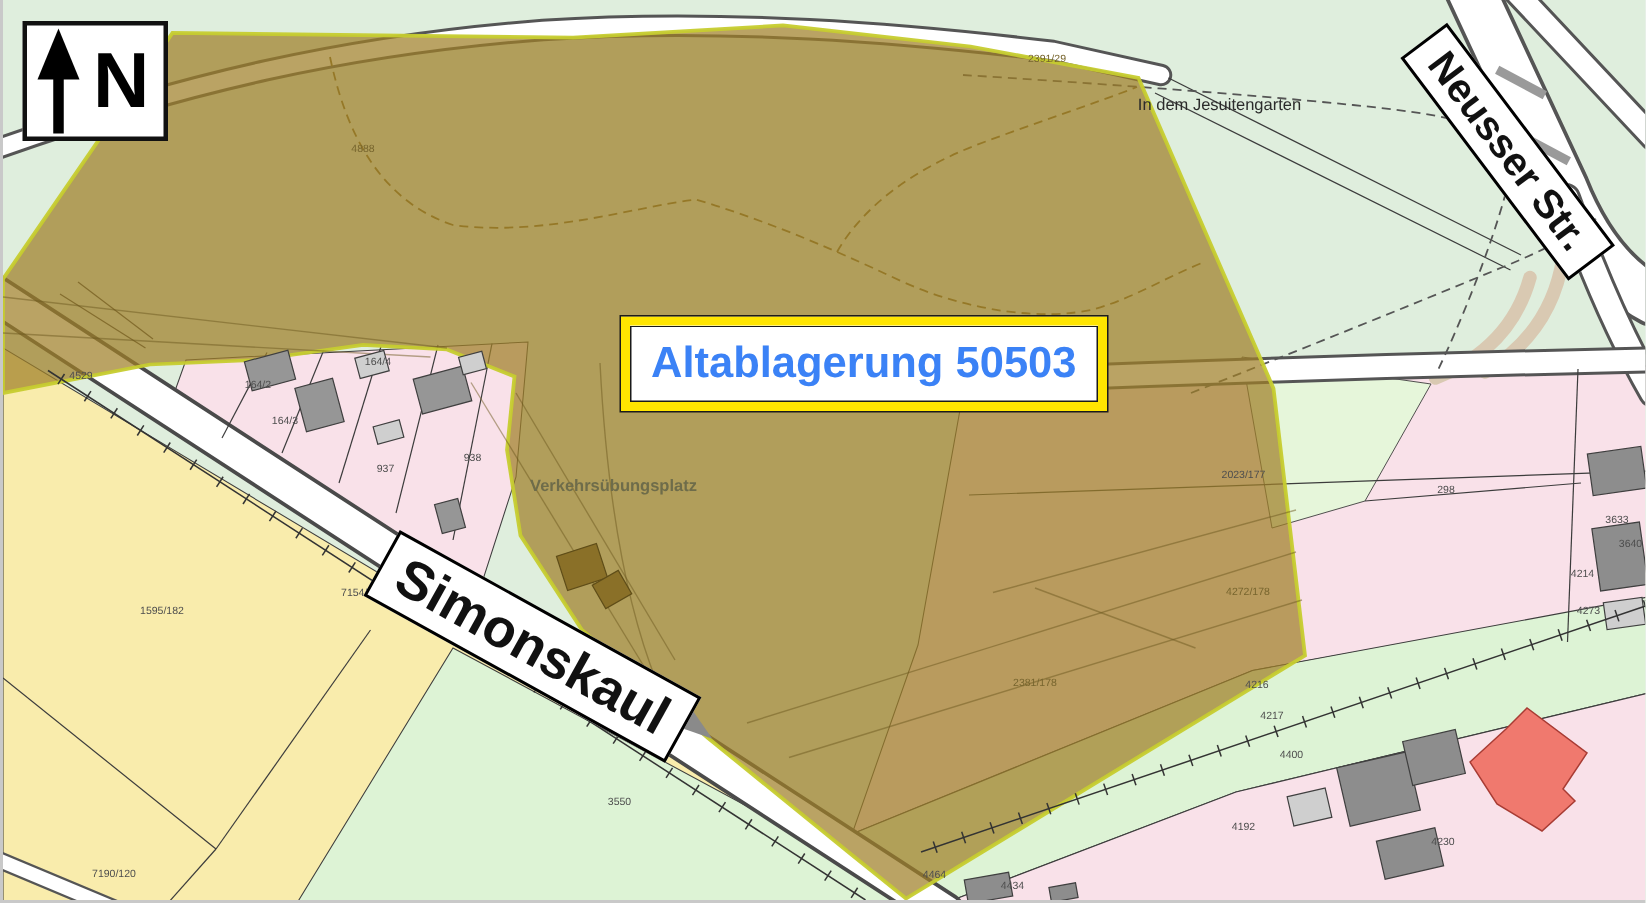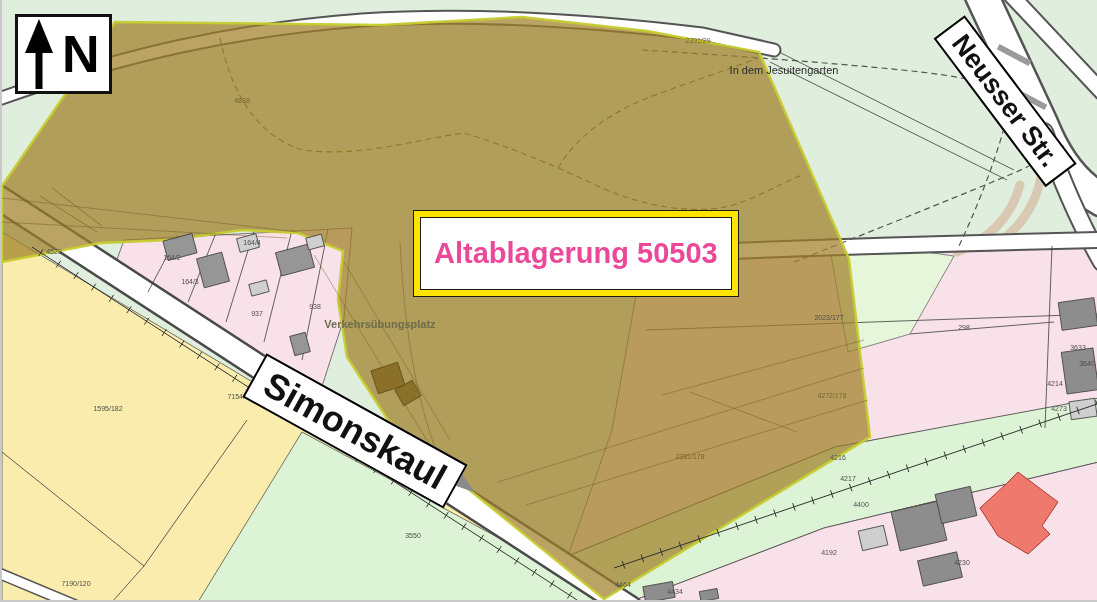--- a/index.html
+++ b/index.html
@@ -4,34 +4,34 @@
 <style>
   html,body{margin:0;padding:0;background:#f4f4f4;font-family:"Liberation Sans",sans-serif;}
   .stage{position:relative;width:1097px;height:602px;overflow:hidden;background:#dfeedd;
          border-left:2px solid #c9c9c9;border-bottom:2px solid #c9c9c9;box-sizing:border-box;}
   .stage svg.base{position:absolute;left:0;top:0;}
   
   .north-box{position:absolute;left:13px;top:14px;width:97px;height:80px;background:#fff;
              border:3px solid #111;box-sizing:border-box;display:flex;align-items:center;}
   .north-box .nletter{font-size:52px;font-weight:bold;color:#000;line-height:1;margin-left:2px;}
   .title-label{position:absolute;left:412px;top:211px;background:#fff;border:6px solid var(--label-border,#ffe500);
-               outline:1px solid #1a1a1a;box-shadow:inset 0 0 0 1px #1a1a1a;padding:20px 14px;
-               font-size:29px;font-weight:bold;color:#ec4899;white-space:nowrap;}
+               outline:1px solid #1a1a1a;box-shadow:inset 0 0 0 1px #1a1a1a;padding:9px 14px;
+               font-size:29px;font-weight:bold;color:#3b82f6;white-space:nowrap;}
   .street-big{position:absolute;background:#fff;border:2px solid #000;padding:2px 12px;
               font-weight:bold;color:#111;white-space:nowrap;}
   .street-neusser{left:1003px;top:101px;font-size:27px;transform:translate(-50%,-50%) rotate(53deg);}
   .street-simonskaul{left:353px;top:431px;font-size:36px;transform:translate(-50%,-50%) rotate(29deg);}
   .label-corner{position:absolute;left:452px;top:477px;width:0;height:0;
                 border-left:16px solid transparent;border-top:22px solid #8a8a8a;
                 transform:rotate(-35deg);}
   
   .map-text{position:absolute;transform:translate(-50%,-50%);white-space:nowrap;pointer-events:none;}
   .parcel{font-size:7px;color:#4e4e4e;letter-spacing:0;}
   .parcel.dim{color:#77652e;}
-  .place{font-size:11px;color:#2b2b2b;}
+  .place{font-size:11px;color:#2b2b2b;margin-left:29px;}
   .place.dim-olive{color:#6e6c4a;}
   .street-small{font-size:9px;color:#333;}
 </style>
 </head>
 <body>
 
 <div class="stage" style="--overlay-fill: #a07f28; --overlay-border: #c6cc2f; --residential: #f9e1e9; --meadow: #dfeedd; --meadow-light: #e6f6da; --field: #f9ecac; --green-strip: #ddf3d5; --highlight-building: #f0796e; --label-border: #ffe500;">
 
   <svg class="base" width="1097" height="602" viewBox="0 0 1097 602">
 

